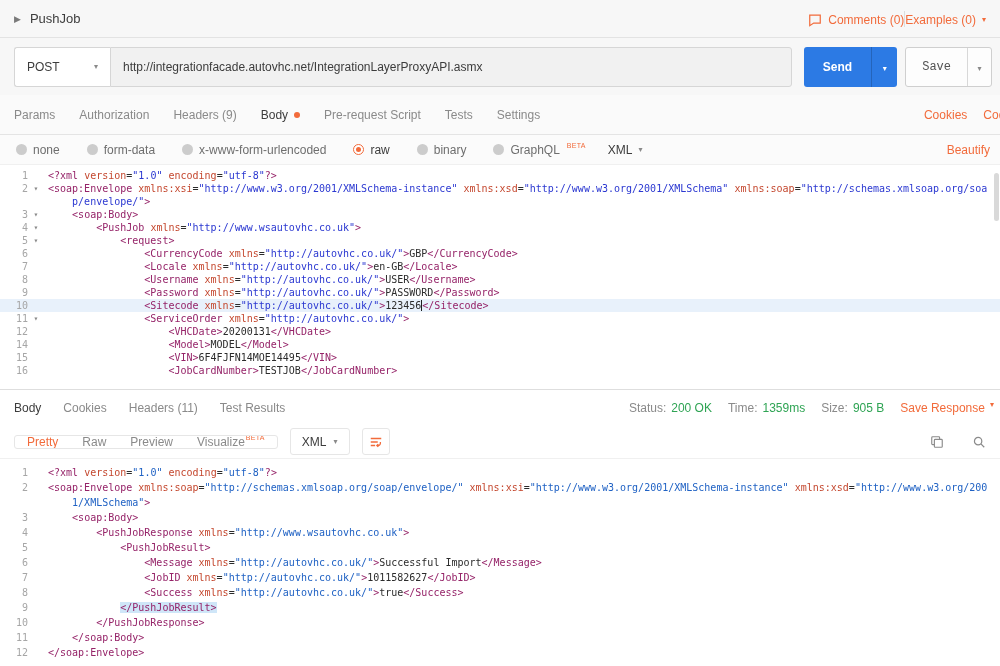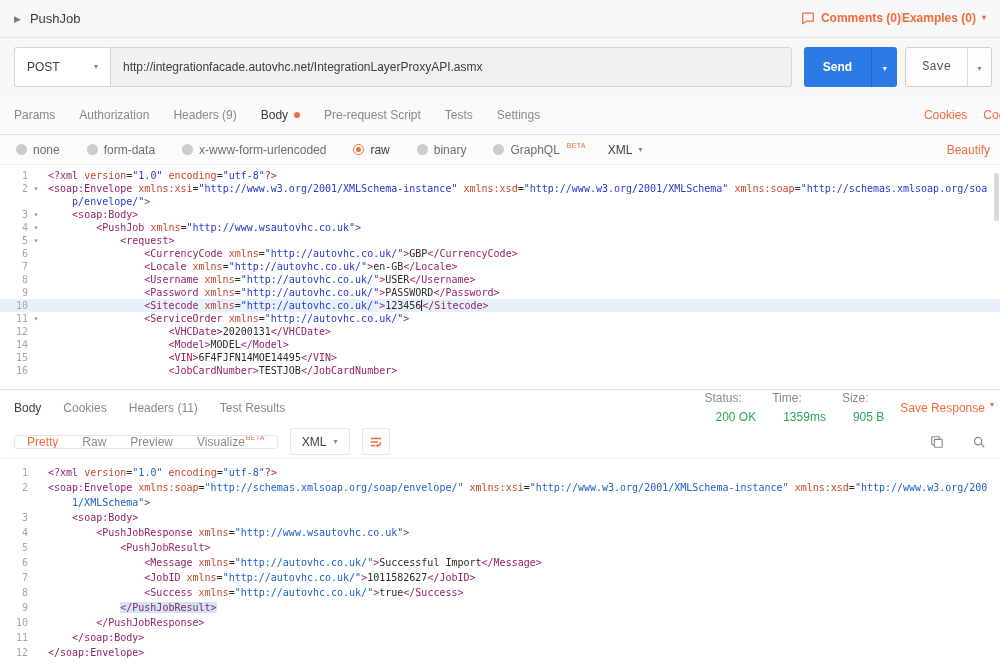--- a/index.html
+++ b/index.html
@@ -6,21 +6,21 @@
   html,body{width:1000px;height:666px;overflow:hidden;background:#fff;}
   body{font-family:"Liberation Sans",sans-serif;font-size:12px;color:#3c3c3c;}
   .app{width:1000px;height:666px;display:flex;flex-direction:column;}
 
   
   .titlebar{flex:0 0 38px;display:flex;align-items:center;justify-content:space-between;
     padding:0 14px;background:#f7f7f7;border-bottom:1px solid #e3e3e3;}
   .tb-left{display:flex;align-items:center;gap:9px;}
   .run-icon{color:#7a7a7a;font-size:9px;}
   .tb-title{font-size:13px;color:#3c3c3c;}
-  .tb-right{display:flex;align-items:flex-start;font-weight:bold;}
+  .tb-right{display:flex;align-items:flex-end;}
   .tb-link{display:flex;align-items:center;gap:6px;color:var(--accent,#f26b3b);cursor:pointer;white-space:nowrap;}
   .tb-divider{width:1px;height:16px;background:#ddd;}
   .chev{font-size:8px;line-height:1;}
 
   
   .urlbar{flex:0 0 57px;display:flex;align-items:center;padding:0 8px 0 14px;background:#f7f7f7;}
   .method{width:96px;height:40px;background:#fff;border:1px solid #d6d6d6;border-right:none;
     border-radius:3px 0 0 3px;display:flex;align-items:center;justify-content:space-between;
     padding:0 12px;cursor:pointer;}
   .method .chev{color:#8a8a8a;}
@@ -76,23 +76,23 @@
   .crow.marked .tg{background:#cfe6f8;}
   .caret{display:inline-block;width:1px;height:11px;background:#1f1f1f;margin-bottom:-2px;}
   .scroll-thumb{position:absolute;right:1px;top:8px;width:5px;height:48px;background:#d9d9d9;border-radius:3px;}
 
   
   .resp-header{flex:0 0 36px;display:flex;align-items:center;padding:0 14px;border-top:1px solid #dedede;background:#fff;}
   .resp-tabs{display:flex;gap:22px;}
   .resp-tab{color:#8a8a8a;cursor:pointer;white-space:nowrap;}
   .resp-tab.active{color:#3c3c3c;}
   .resp-meta{margin-left:auto;margin-right:-8px;display:flex;align-items:center;gap:16px;white-space:nowrap;}
-  .meta-pair{display:flex;gap:5px;flex-direction:column;}
+  .meta-pair{display:flex;gap:5px;}
   .meta-label{color:#8a8a8a;}
-  .meta-value{color:var(--status_green,#2fa454);margin-left:11px;}
+  .meta-value{color:var(--status_green,#2fa454);}
   .save-response{display:flex;align-items:flex-start;gap:5px;color:var(--accent,#f26b3b);cursor:pointer;}
 
   
   .resp-toolbar{flex:0 0 34px;display:flex;align-items:center;padding:0 14px;gap:12px;background:#fff;border-bottom:1px solid #f0f0f0;}
   .seg{display:flex;border:1px solid #e6e6e6;border-radius:3px;height:14px;align-items:stretch;overflow:hidden;}
   .seg-item{padding:0 12px;display:flex;align-items:center;color:#8a8a8a;cursor:pointer;white-space:nowrap;}
   .seg-item.active{color:var(--accent,#f26b3b);}
   .lang2{display:flex;align-items:center;gap:7px;border:1px solid #e6e6e6;border-radius:3px;height:27px;
     padding:0 11px;color:#3c3c3c;cursor:pointer;}
   .lang2 .chev{color:#8a8a8a;}

